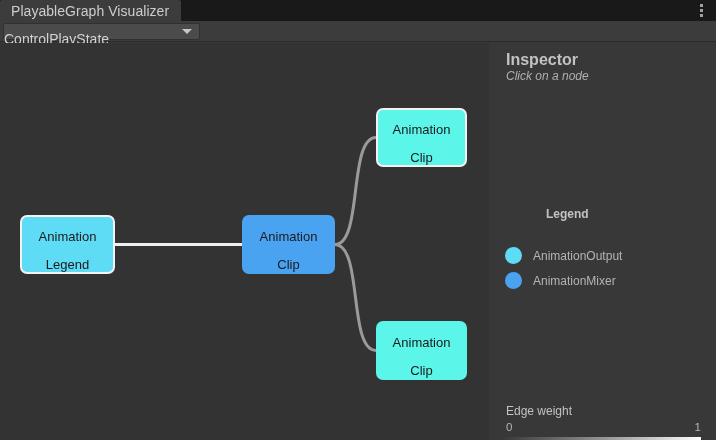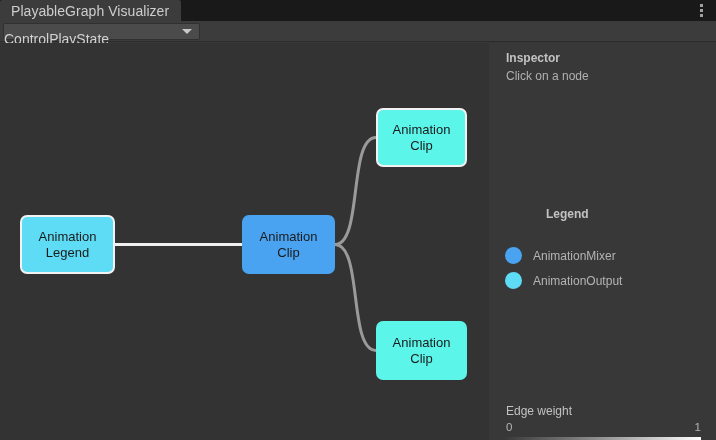--- a/index.html
+++ b/index.html
@@ -139,38 +139,39 @@
     justify-content: center;
     color: #1a1a1a;
     font-size: 13px;
     line-height: 15.5px;
     text-align: center;
     cursor: default;
   }
   .node.playing {
     border: 2px solid #f2f2f2;
   }
-  .node span { display: block; pointer-events: none; }
+  .node span { display: block; pointer-events: none; margin-top: 12px; }
 
   
   .insp-title {
     position: absolute;
     left: 17px;
     top: 8px;
     color: #c2c2c2;
-    font-size: 12px;
+    font-size: 16px;
     font-weight: bold;
   }
   .insp-hint {
     position: absolute;
     left: 17px;
     top: 25px;
     color: #b0b0b0;
     font-size: 12px;
     line-height: 16px;
+    font-style: italic;
   }
 
   .legend-title {
     position: absolute;
     left: 17px;
     top: 164px;
     color: #c2c2c2;
     font-size: 12px;
     font-weight: bold;
     padding-left: 40px;
@@ -286,26 +287,26 @@
 
   <div class="inspector">
     <div class="insp-title">Inspector</div>
     <div class="insp-hint">
       <div>Click on a node</div>
     </div>
 
     <div class="legend-title">Legend</div>
     <div class="legend-list" id="legend-list">
         <div class="legend-row">
+          <span class="legend-dot" style="background: rgb(95, 220, 245);"></span>
+          <span class="legend-label">AnimationOutput</span>
+        </div>
+        <div class="legend-row">
           <span class="legend-dot" style="background: rgb(74, 163, 240);"></span>
           <span class="legend-label">AnimationMixer</span>
-        </div>
-        <div class="legend-row">
-          <span class="legend-dot" style="background: rgb(95, 220, 245);"></span>
-          <span class="legend-label">AnimationOutput</span>
         </div>
       </div>
 
     <div class="ew-title">Edge weight</div>
     <div class="ew-min">0</div>
     <div class="ew-max">1</div>
     <div class="ew-bar" style="background: linear-gradient(to right, rgb(58, 58, 58) 0%, rgb(107, 107, 107) 28%, rgb(154, 154, 154) 53%, rgb(207, 207, 207) 78%, rgb(255, 255, 255) 100%);"></div>
   </div>
 
 </div>

